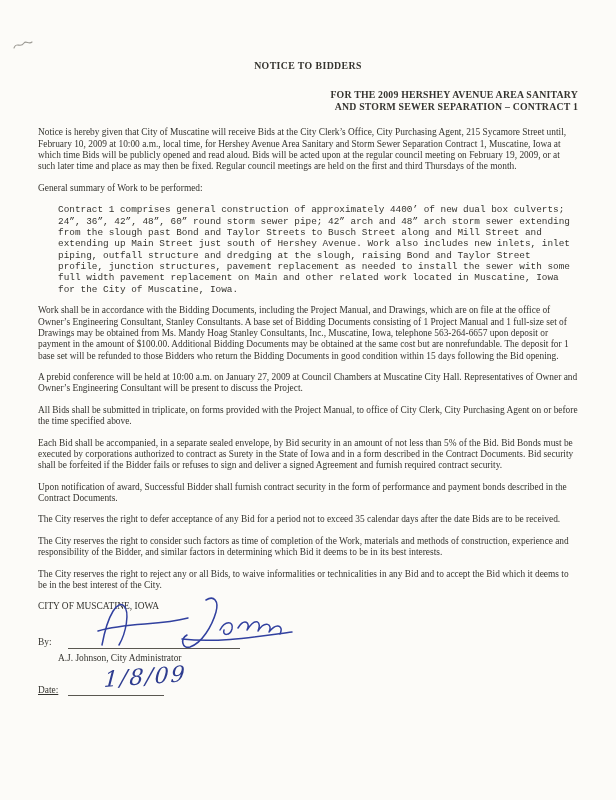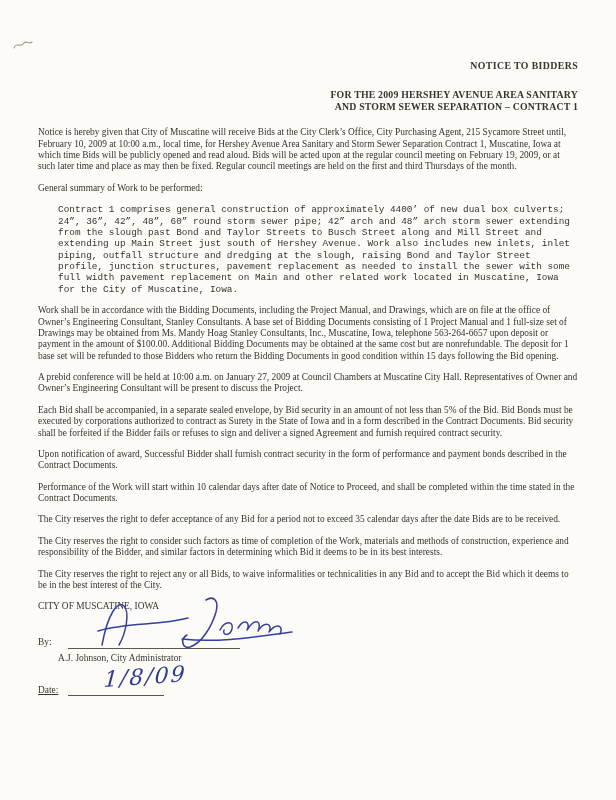--- a/index.html
+++ b/index.html
@@ -13,21 +13,21 @@
     width: 616px; height: 800px;
     box-sizing: border-box;
     background: #fcfbf8;
     color: #35342f;
     font-size: 9.4px;
     line-height: 1.21;
     padding: 60px 38px 0 38px;
     overflow: hidden;
   }
   .doc-title {
-    text-align: right;
+    text-align: center;
     font-weight: bold;
     font-size: 9.8px;
     letter-spacing: 0.4px;
     margin: 0 0 17px 0;
   }
   .doc-subtitle {
     text-align: right;
     font-weight: bold;
     font-size: 9.8px;
     line-height: 1.25;
@@ -93,23 +93,23 @@
   </div>
 
   <p class="body-par">Notice is hereby given that City of Muscatine will receive Bids at the City Clerk’s Office, City Purchasing Agent, 215 Sycamore Street until, February 10, 2009 at 10:00 a.m., local time, for Hershey Avenue Area Sanitary and Storm Sewer Separation Contract 1, Muscatine, Iowa at which time Bids will be publicly opened and read aloud.  Bids will be acted upon at the regular council meeting on February 19, 2009, or at such later time and place as may then be fixed.  Regular council meetings are held on the first and third Thursdays of the month.</p>
 
   <p class="summary-heading">General summary of Work to be performed:</p>
 
   <p class="body-par indent">Contract 1 comprises general construction of approximately 4400’ of new dual box culverts; 24”, 36”, 42”, 48”, 60” round storm sewer pipe; 42” arch and 48” arch storm sewer extending from the slough past Bond and Taylor Streets to Busch Street along and Mill Street and extending up Main Street just south of Hershey Avenue.  Work also includes new inlets, inlet piping, outfall structure and dredging at the slough, raising Bond and Taylor Street profile, junction structures, pavement replacement as needed to install the sewer with some full width pavement replacement on Main and other related work located in Muscatine, Iowa for the City of Muscatine, Iowa.</p>
 
   <p class="body-par">Work shall be in accordance with the Bidding Documents, including the Project Manual, and Drawings, which are on file at the office of Owner’s Engineering Consultant, Stanley Consultants.  A base set of Bidding Documents consisting of 1 Project Manual and 1 full-size set of Drawings may be obtained from Ms. Mandy Hoag Stanley Consultants, Inc., Muscatine, Iowa, telephone 563-264-6657 upon deposit or payment in the amount of $100.00.  Additional Bidding Documents may be obtained at the same cost but are nonrefundable.  The deposit for 1 base set will be refunded to those Bidders who return the Bidding Documents in good condition within 15 days following the Bid opening.</p>
   <p class="body-par">A prebid conference will be held at 10:00 a.m. on January 27, 2009 at Council Chambers at Muscatine City Hall. Representatives of Owner and Owner’s Engineering Consultant will be present to discuss the Project.</p>
+  <p class="body-par">All Bids shall be submitted in triplicate, on forms provided with the Project Manual, to office of City Clerk, City Purchasing Agent on or before the time specified above.</p>
   <p class="body-par">Each Bid shall be accompanied, in a separate sealed envelope, by Bid security in an amount of not less than 5% of the Bid.  Bid Bonds must be executed by corporations authorized to contract as Surety in the State of Iowa and in a form described in the Contract Documents.  Bid security shall be forfeited if the Bidder fails or refuses to sign and deliver a signed Agreement and furnish required contract security.</p>
   <p class="body-par">Upon notification of award, Successful Bidder shall furnish contract security in the form of performance and payment bonds described in the Contract Documents.</p>
-  <p class="body-par">Performance of the Work will start within 10 calendar days after date of Notice to Proceed, and shall be completed within the time stated in the Contract Documents.</p>
   <p class="body-par">The City reserves the right to defer acceptance of any Bid for a period not to exceed 35 calendar days after the date Bids are to be received.</p>
   <p class="body-par">The City reserves the right to consider such factors as time of completion of the Work, materials and methods of construction, experience and responsibility of the Bidder, and similar factors in determining which Bid it deems to be in its best interests.</p>
   <p class="body-par">The City reserves the right to reject any or all Bids, to waive informalities or technicalities in any Bid and to accept the Bid which it deems to be in the best interest of the City.</p>
 
   <div class="closing">
     <div class="org-line">CITY OF MUSCATINE, IOWA</div>
 
     <div class="sig-row">
       <span class="by-label">By:</span><span class="sig-line"></span>
       <svg class="signature-svg" width="212" height="64" viewBox="0 0 212 64">

